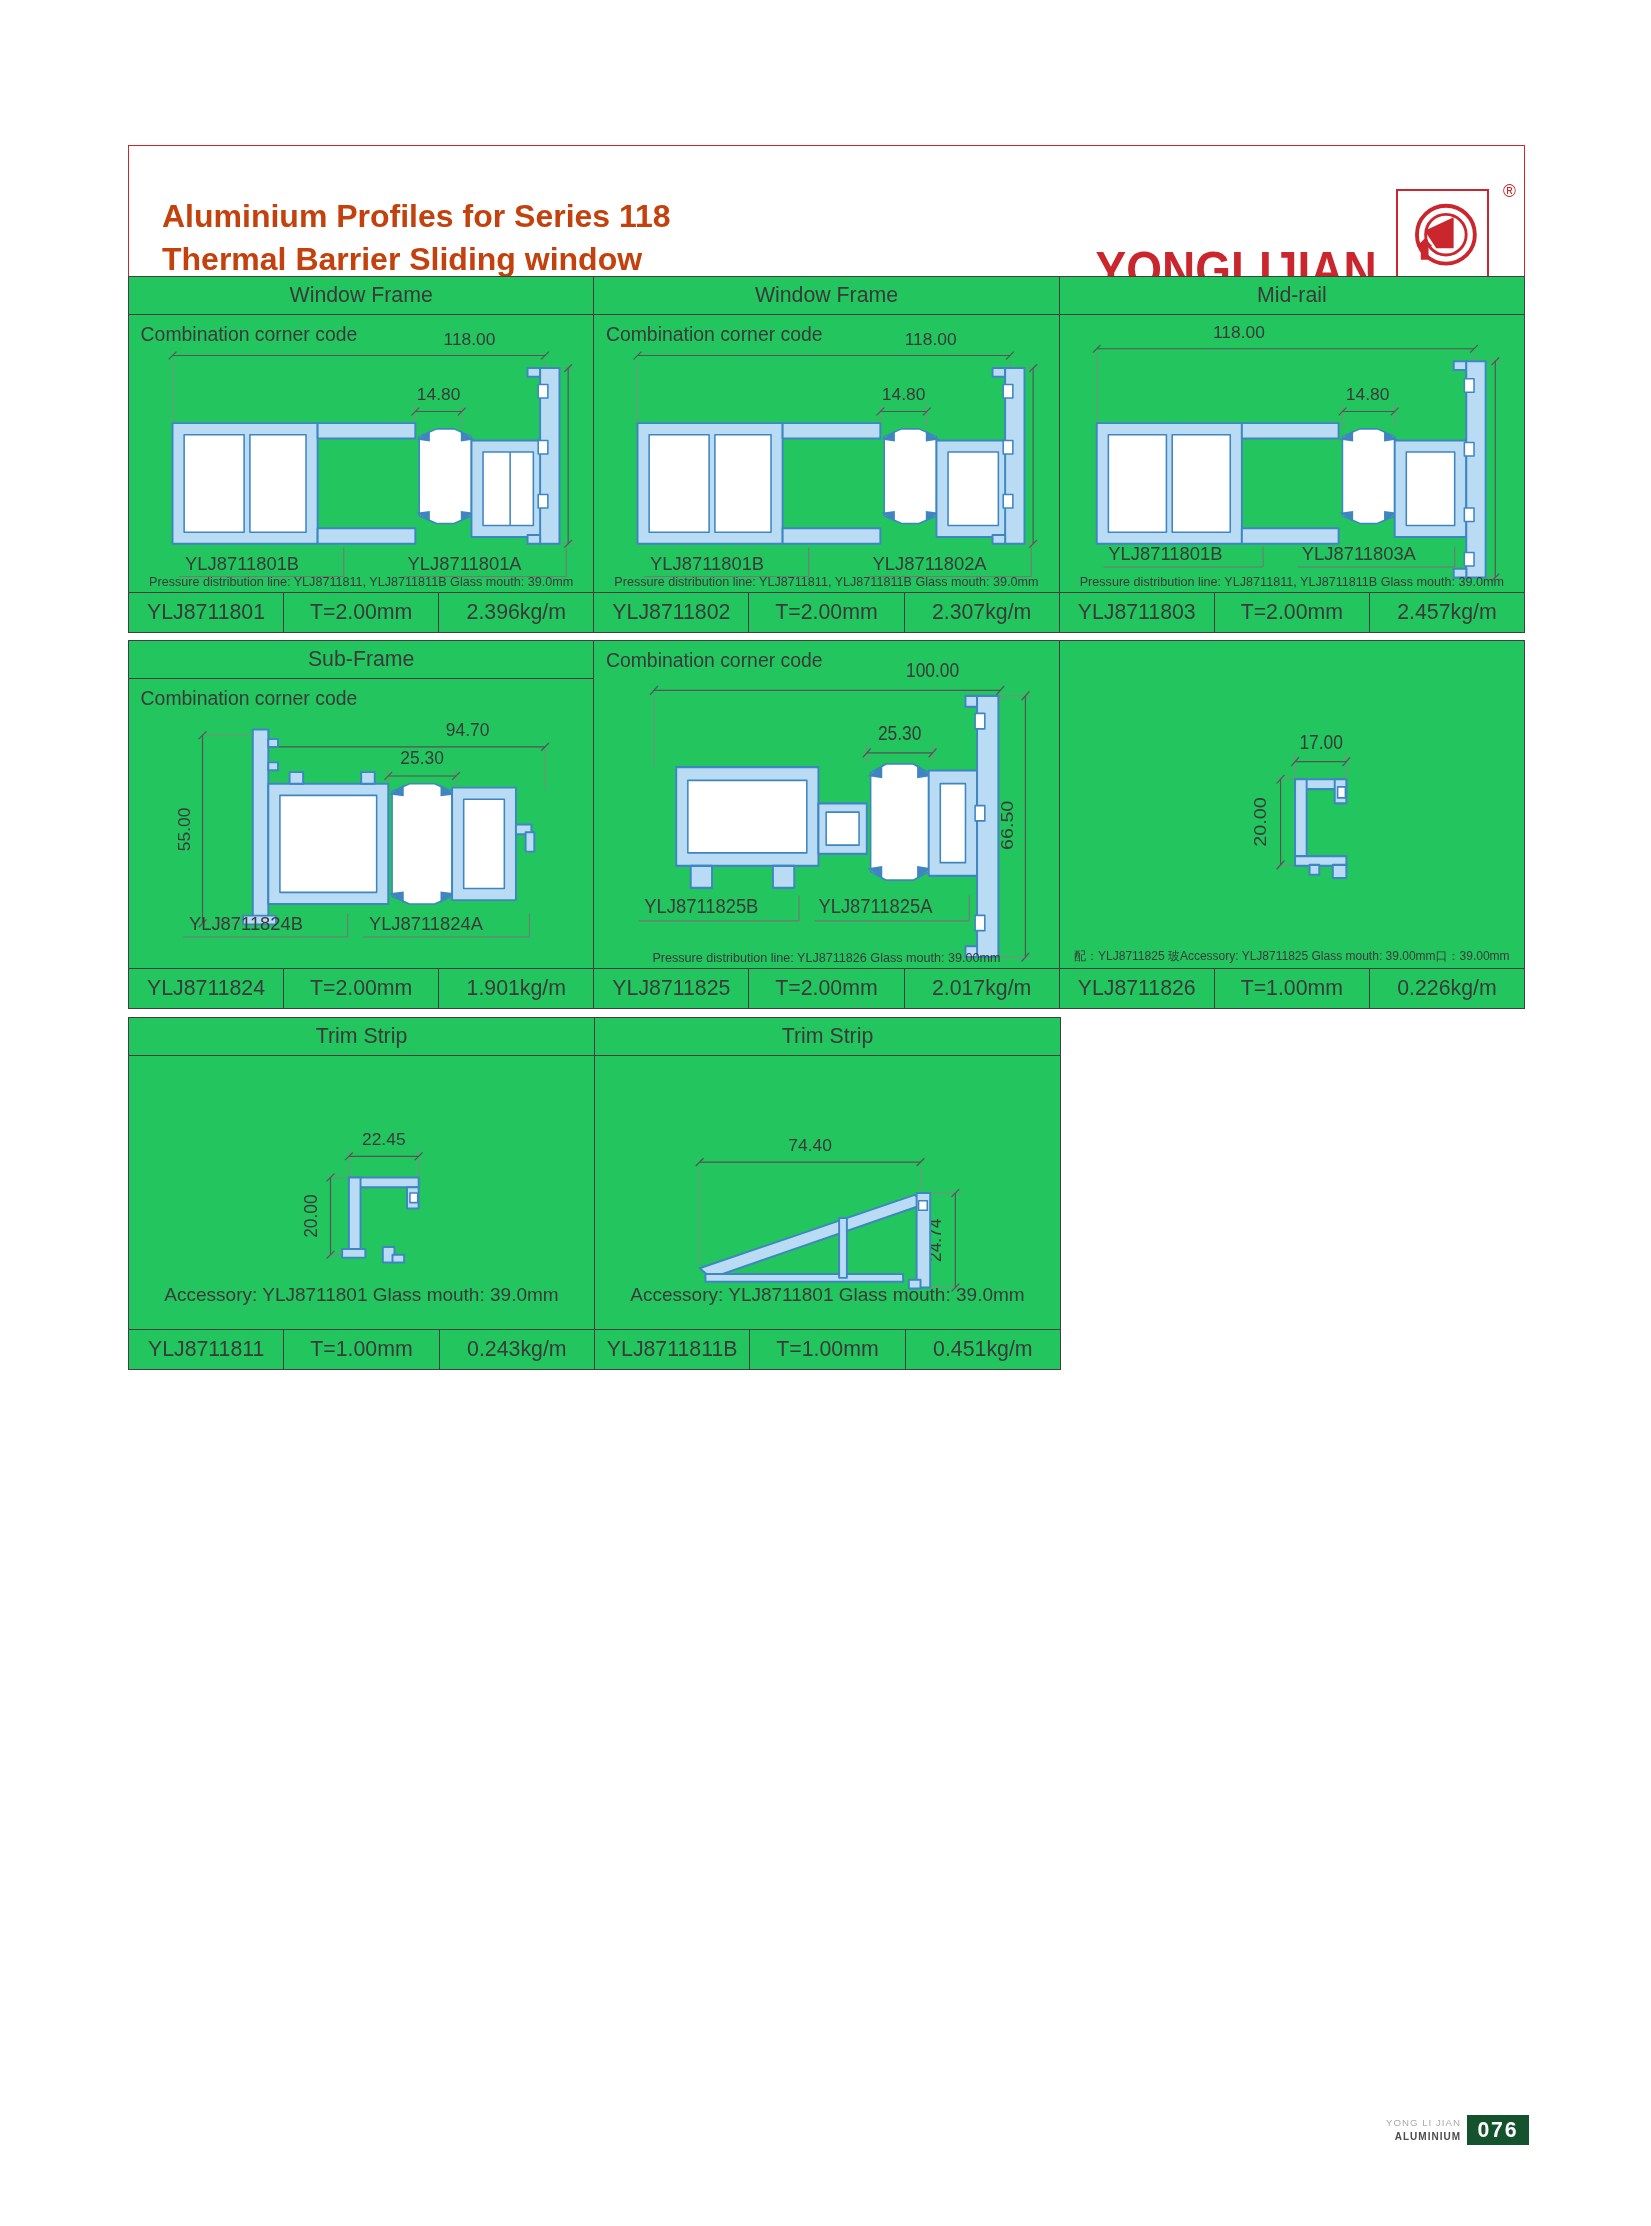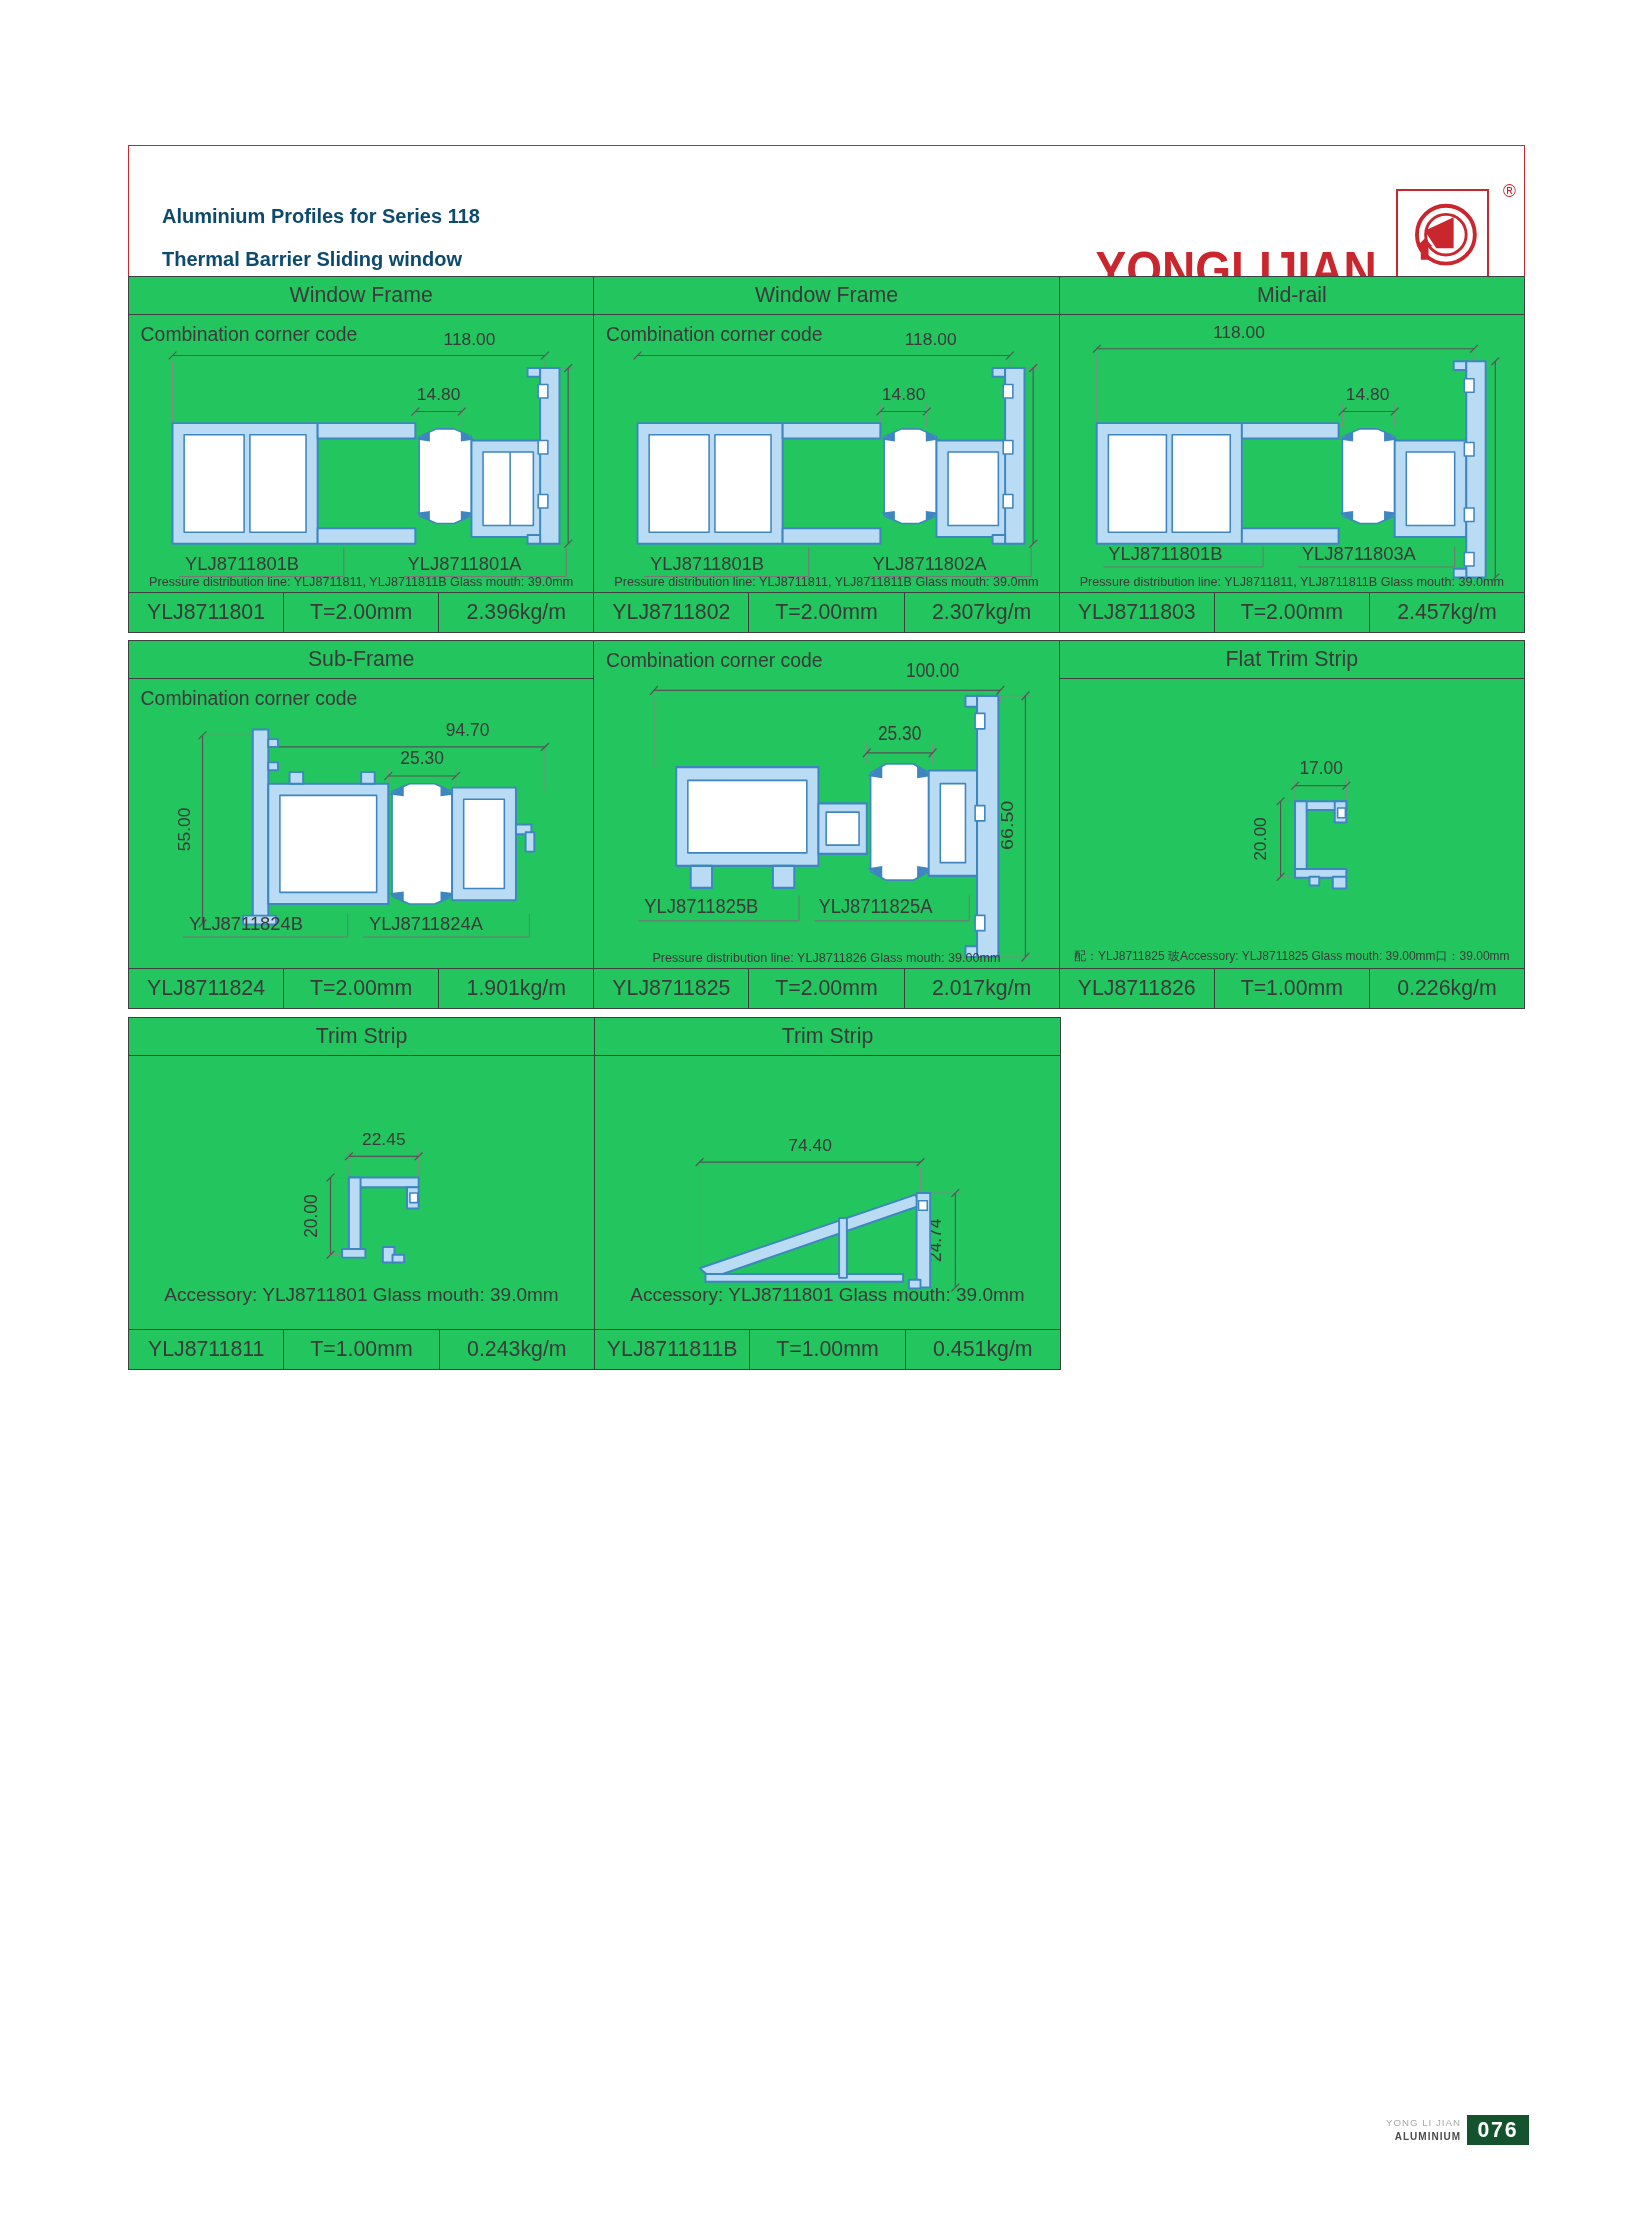--- a/index.html
+++ b/index.html
@@ -2,22 +2,22 @@
 <html><head>
 <meta charset="utf-8">
 <style>
   html,body{margin:0;padding:0;background:#e8e8e8;}
   .sheet{position:relative;width:1652px;height:2226px;background:#ffffff;
          font-family:"Liberation Sans",sans-serif;margin:0 auto;overflow:hidden;}
 
   
   .hdr{position:absolute;left:128px;top:145px;width:1397px;height:213px;
        border:1.9px solid #c9262e;border-bottom:6.8px solid #c9262e;box-sizing:border-box;}
-  .hdr-title{position:absolute;left:33px;top:49px;font-size:20px;font-weight:bold;
-             color:#0c4a6e;line-height:43px;}
+  .hdr-title{position:absolute;left:33px;top:49px;font-size:32px;font-weight:bold;
+             color:#c2410c;line-height:43px;}
   .brand{position:absolute;right:35px;top:21.3px;display:flex;align-items:flex-start;}
   .logotype{font-size:46px;font-weight:bold;color:#c9262e;letter-spacing:0px;
             margin-top:76px;transform:scaleY(1.08);}
   .emblem-box{position:relative;width:93px;height:132px;border:2.9px solid #c9262e;
               margin-left:19.4px;margin-top:21.3px;box-sizing:border-box;}
   .emblem-box svg{display:block;margin:7.8px auto 0 auto;}
   .chinese{position:absolute;bottom:5.8px;left:0;right:0;text-align:center;
            color:#c9262e;font-size:13.6px;font-weight:bold;letter-spacing:9.7px;
            padding-left:9.7px;}
   .rmark{position:absolute;top:-9.7px;right:-29px;color:#c9262e;font-size:17.5px;}
@@ -373,21 +373,20 @@
         <div class="note note-s">Pressure distribution line: YLJ8711826 Glass mouth: 39.00mm</div>
       </div>
       <div class="cell-row">
         <div>YLJ8711825</div>
         <div>T=2.00mm</div>
         <div>2.017kg/m</div>
       </div>
     </div>
 
     <div class="cell">
-      <div class="cell-title">Flat Trim Strip</div>
       <div class="cell-content">
         <svg class="draw" viewBox="0 0 480 298" preserveAspectRatio="none">
           <line class="ext" x1="243" y1="102" x2="243" y2="126"></line>
           <line class="ext" x1="296" y1="102" x2="296" y2="126"></line>
           <line class="dim" x1="243" y1="110" x2="296" y2="110"></line>
           <path class="dim" d="M239,114 L247,106"></path>
             <path class="dim" d="M292,114 L300,106"></path>
           <text class="dt" x="270" y="98" text-anchor="middle">17.00</text>
           <line class="ext" x1="224" y1="126" x2="240" y2="126"></line>
           <line class="ext" x1="224" y1="204" x2="240" y2="204"></line>

